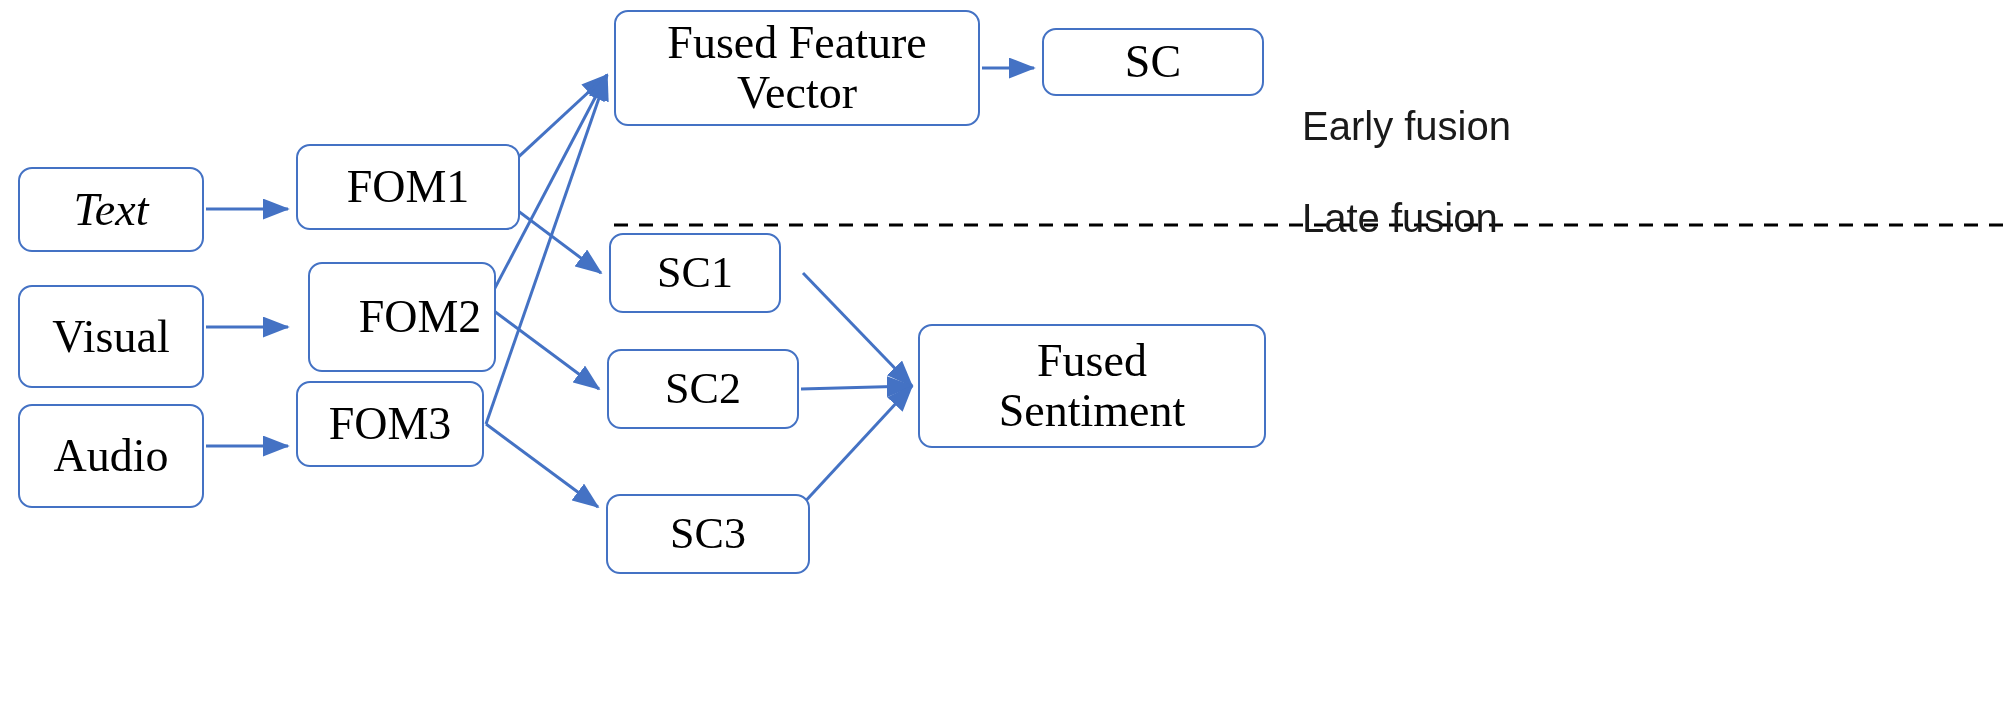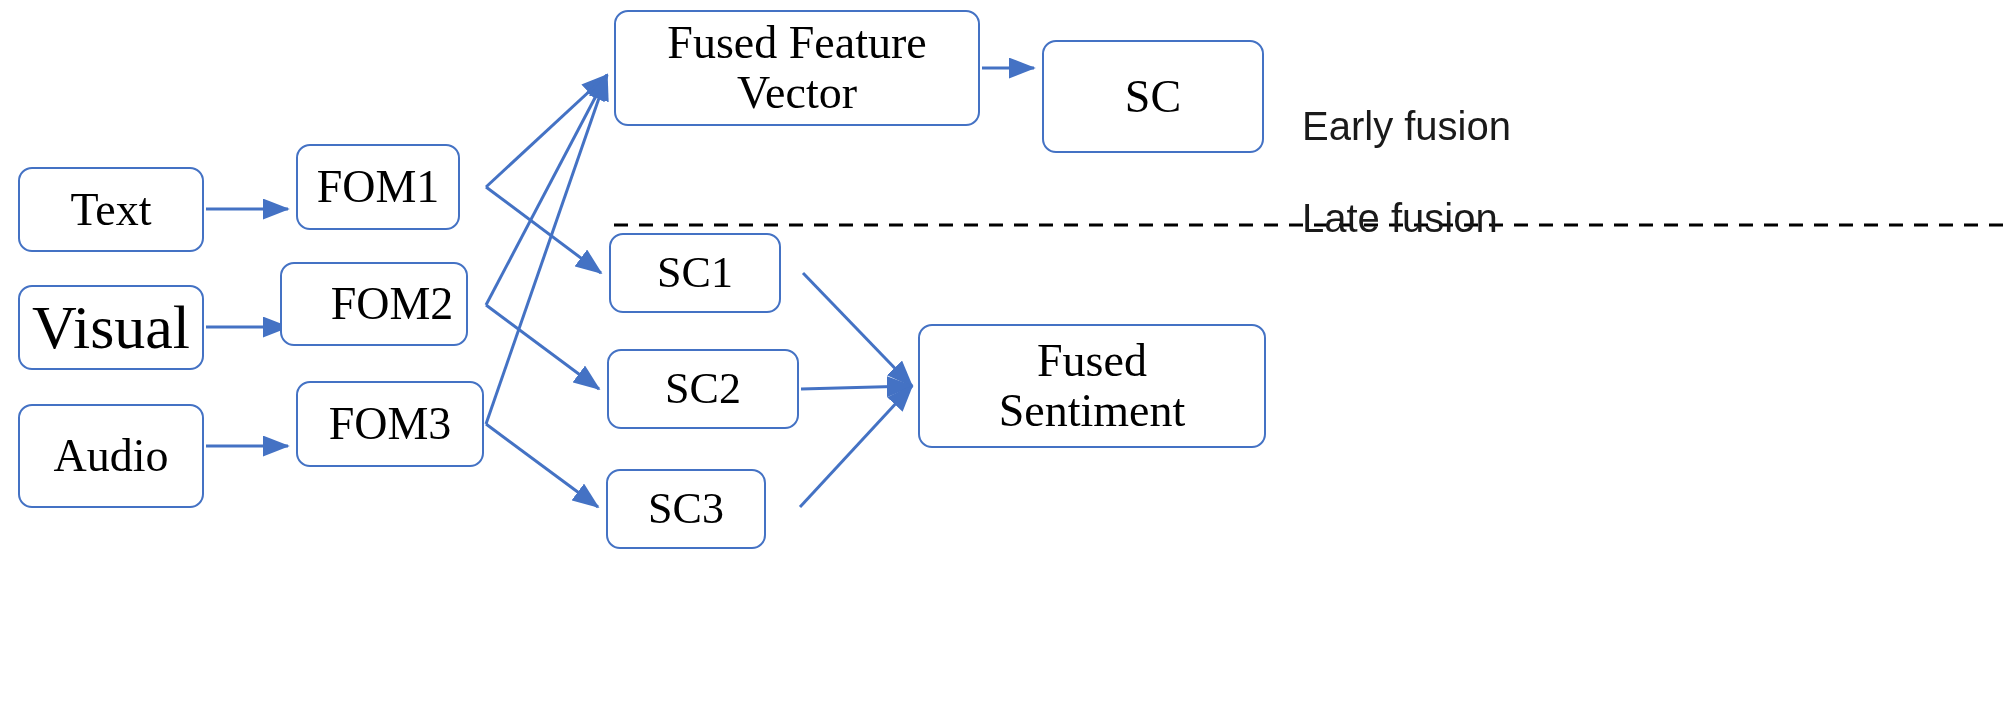--- a/index.html
+++ b/index.html
@@ -40,37 +40,37 @@
     font-family: "Liberation Serif", serif;
     line-height: 1.08;
     z-index: 2;
   }
   .node .node-label {
     display: block;
     white-space: pre-line;
     padding: 0 6px;
   }
   
-  .n-text   { left: 18px;  top: 167px; width: 186px; height: 85px;  font-size: 46px; }
-  .n-visual { left: 18px;  top: 285px; width: 186px; height: 85px;  font-size: 62px; }
+  .n-text   { left: 18px;  top: 167px; width: 186px; height: 85px;  font-size: 46px; font-style: italic; }
+  .n-visual { left: 18px;  top: 285px; width: 186px; height: 103px;  font-size: 46px; }
   .n-audio  { left: 18px;  top: 404px; width: 186px; height: 104px;  font-size: 46px; }
 
   
-  .n-fom1 { left: 296px; top: 144px; width: 164px; height: 86px; font-size: 46px; }
-  .n-fom2 { left: 280px; top: 262px; width: 188px; height: 84px; font-size: 46px; padding-left: 36px; }
+  .n-fom1 { left: 296px; top: 144px; width: 224px; height: 86px; font-size: 46px; }
+  .n-fom2 { left: 308px; top: 262px; width: 188px; height: 110px; font-size: 46px; padding-left: 36px; }
   .n-fom3 { left: 296px; top: 381px; width: 188px; height: 86px; font-size: 46px; }
 
   
   .n-ffv { left: 614px;  top: 10px; width: 366px; height: 116px; font-size: 46px; }
-  .n-sc  { left: 1042px; top: 40px; width: 222px; height: 113px;  font-size: 46px; }
+  .n-sc  { left: 1042px; top: 28px; width: 222px; height: 68px;  font-size: 46px; }
 
   
   .n-sc1 { left: 609px; top: 233px; width: 172px; height: 80px; font-size: 44px; }
   .n-sc2 { left: 607px; top: 349px; width: 192px; height: 80px; font-size: 44px; }
-  .n-sc3 { left: 606px; top: 469px; width: 160px; height: 80px; font-size: 44px; }
+  .n-sc3 { left: 606px; top: 494px; width: 204px; height: 80px; font-size: 44px; }
 
   
   .n-fused-sent { left: 918px; top: 324px; width: 348px; height: 124px; font-size: 46px; }
 
   
   .fusion-label {
     position: absolute;
     font-family: "Liberation Sans", sans-serif;
     font-size: 40px;
     color: #1a1a1a;

